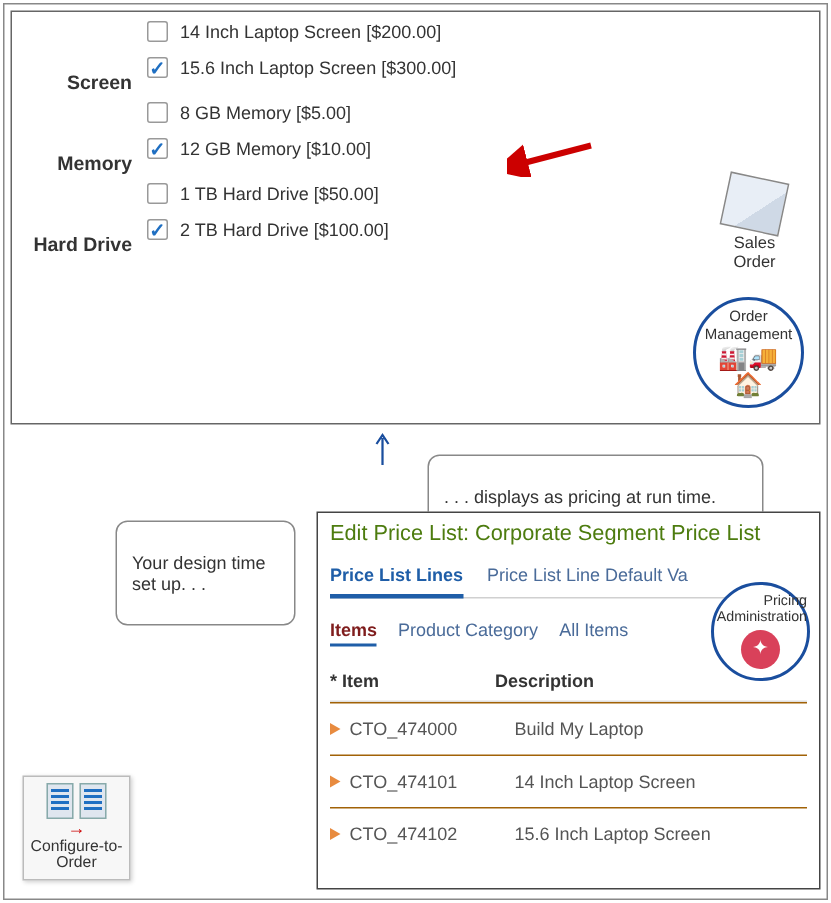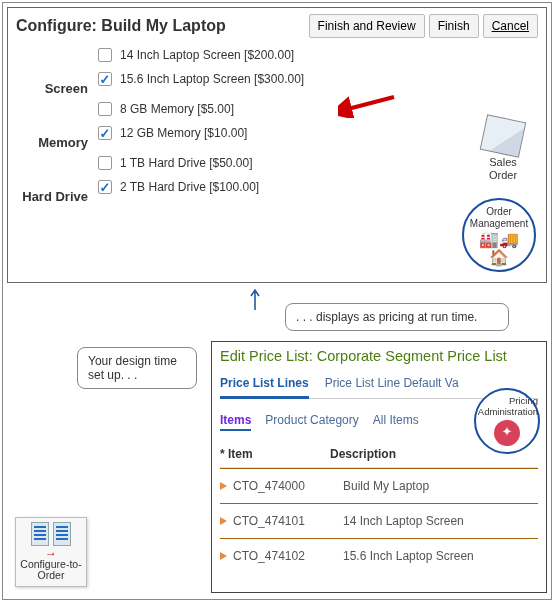--- a/index.html
+++ b/index.html
@@ -133,21 +133,21 @@
     font-size: 16px;
     color: #1a4e9e;
   }
 
   
   .callout {
     position: absolute;
     border: 1px solid #888;
     border-radius: 8px;
     background: #fff;
-    padding: 6px 10px;
+    padding: 20px 10px;
     font-size: 12px;
   }
   .callout-left {
     left: 74px;
     top: 344px;
     width: 120px;
   }
   .callout-right {
     left: 282px;
     top: 300px;
@@ -204,21 +204,21 @@
     gap: 14px;
     font-size: 12px;
     margin-bottom: 10px;
   }
   .subtab {
     color: #4a6b99;
     cursor: pointer;
     padding: 2px 0;
   }
   .subtab.active {
-    color: #6d28d9;
+    color: #7f1d1d;
     font-weight: bold;
     border-bottom: 2px solid #1f5ea8;
   }
   .table {
     width: 100%;
   }
   .thead {
     display: flex;
     font-weight: bold;
     font-size: 12px;
@@ -303,28 +303,20 @@
   .cto-icon .arr {
     color: #c00; font-size: 12px; margin: -2px 0 0 0;
   }
 </style>
 </head>
 <body>
 
 <div class="outer">
 
   <div class="configure-panel">
-    <div class="configure-header">
-      <div class="configure-title">Configure: Build My Laptop</div>
-      <div class="btn-row">
-        <button class="btn">Finish and Review</button>
-        <button class="btn">Finish</button>
-        <button class="btn cancel">Cancel</button>
-      </div>
-    </div>
 
     <div class="option-row">
       <div class="opt-label">Screen</div>
       <div class="opt-choices">
         <div class="choice">
           <span class="chk"></span>
           <span>14 Inch Laptop Screen [$200.00]</span>
         </div>
         <div class="choice">
           <span class="chk checked"></span>

